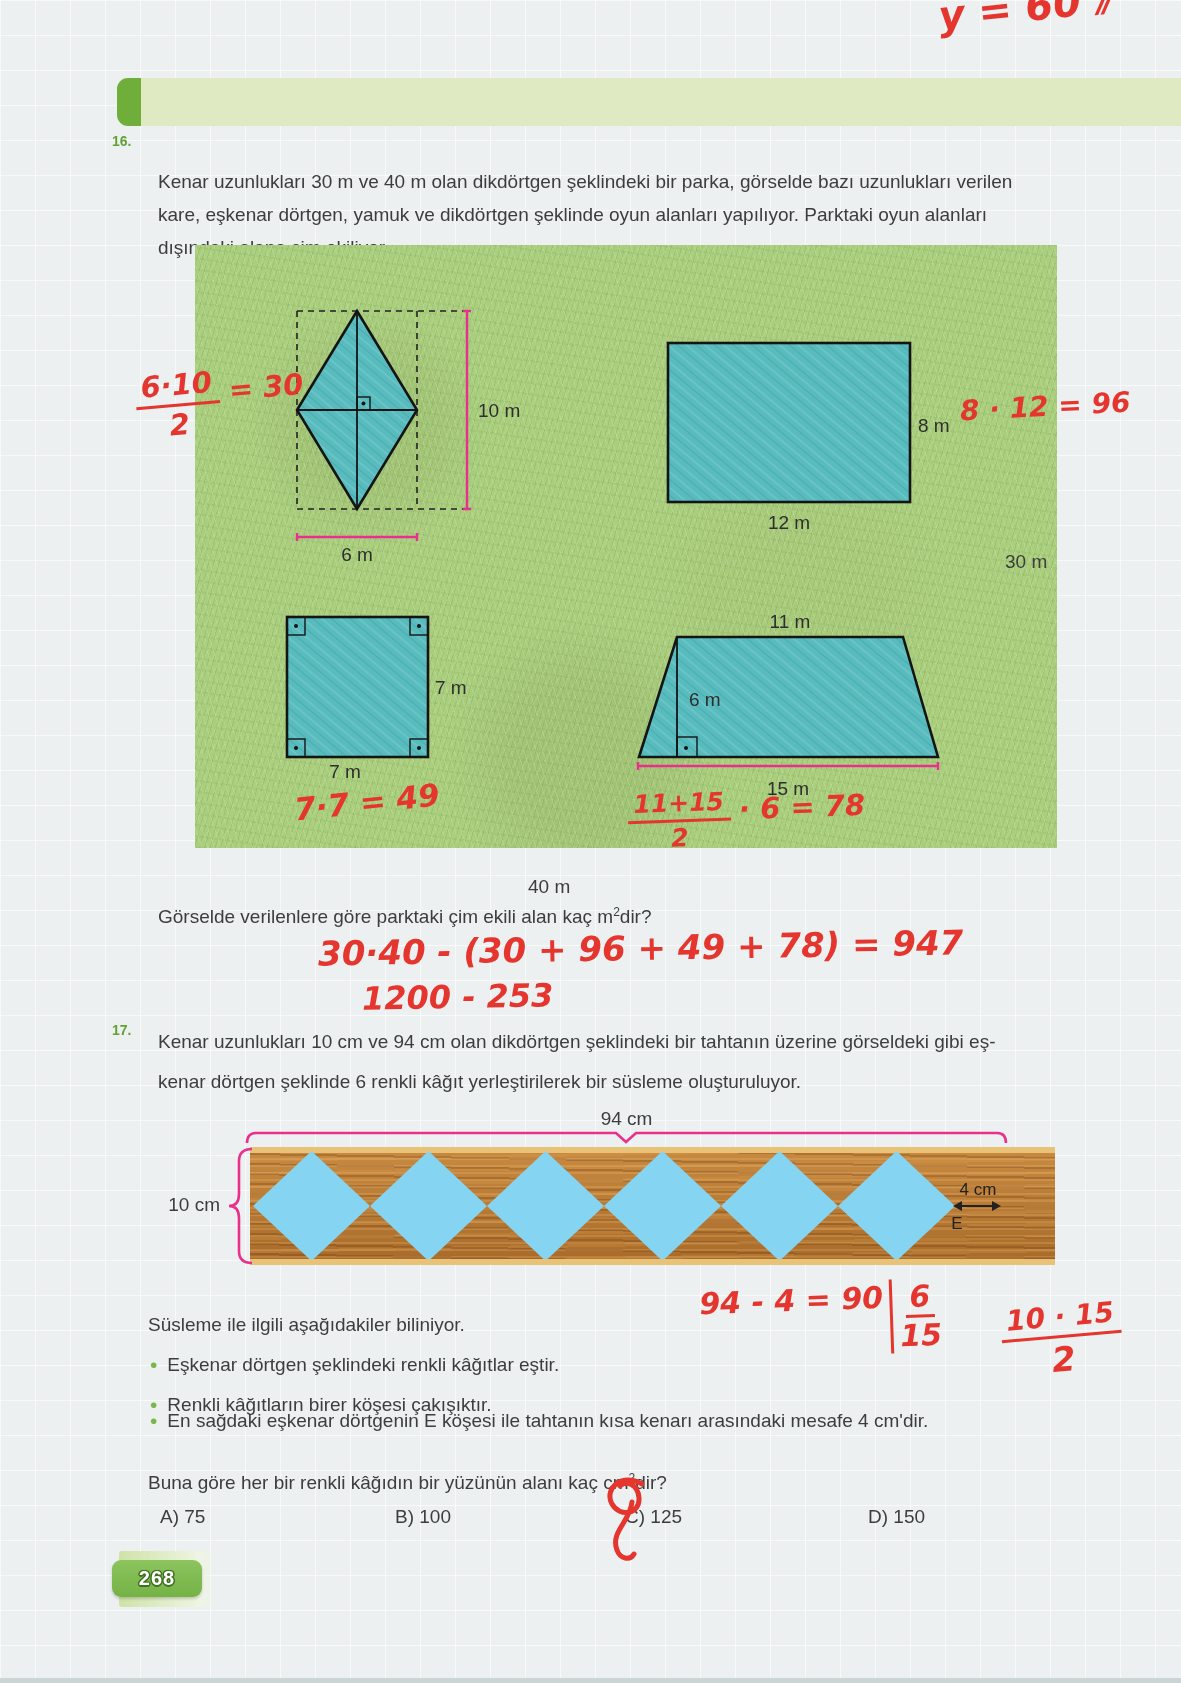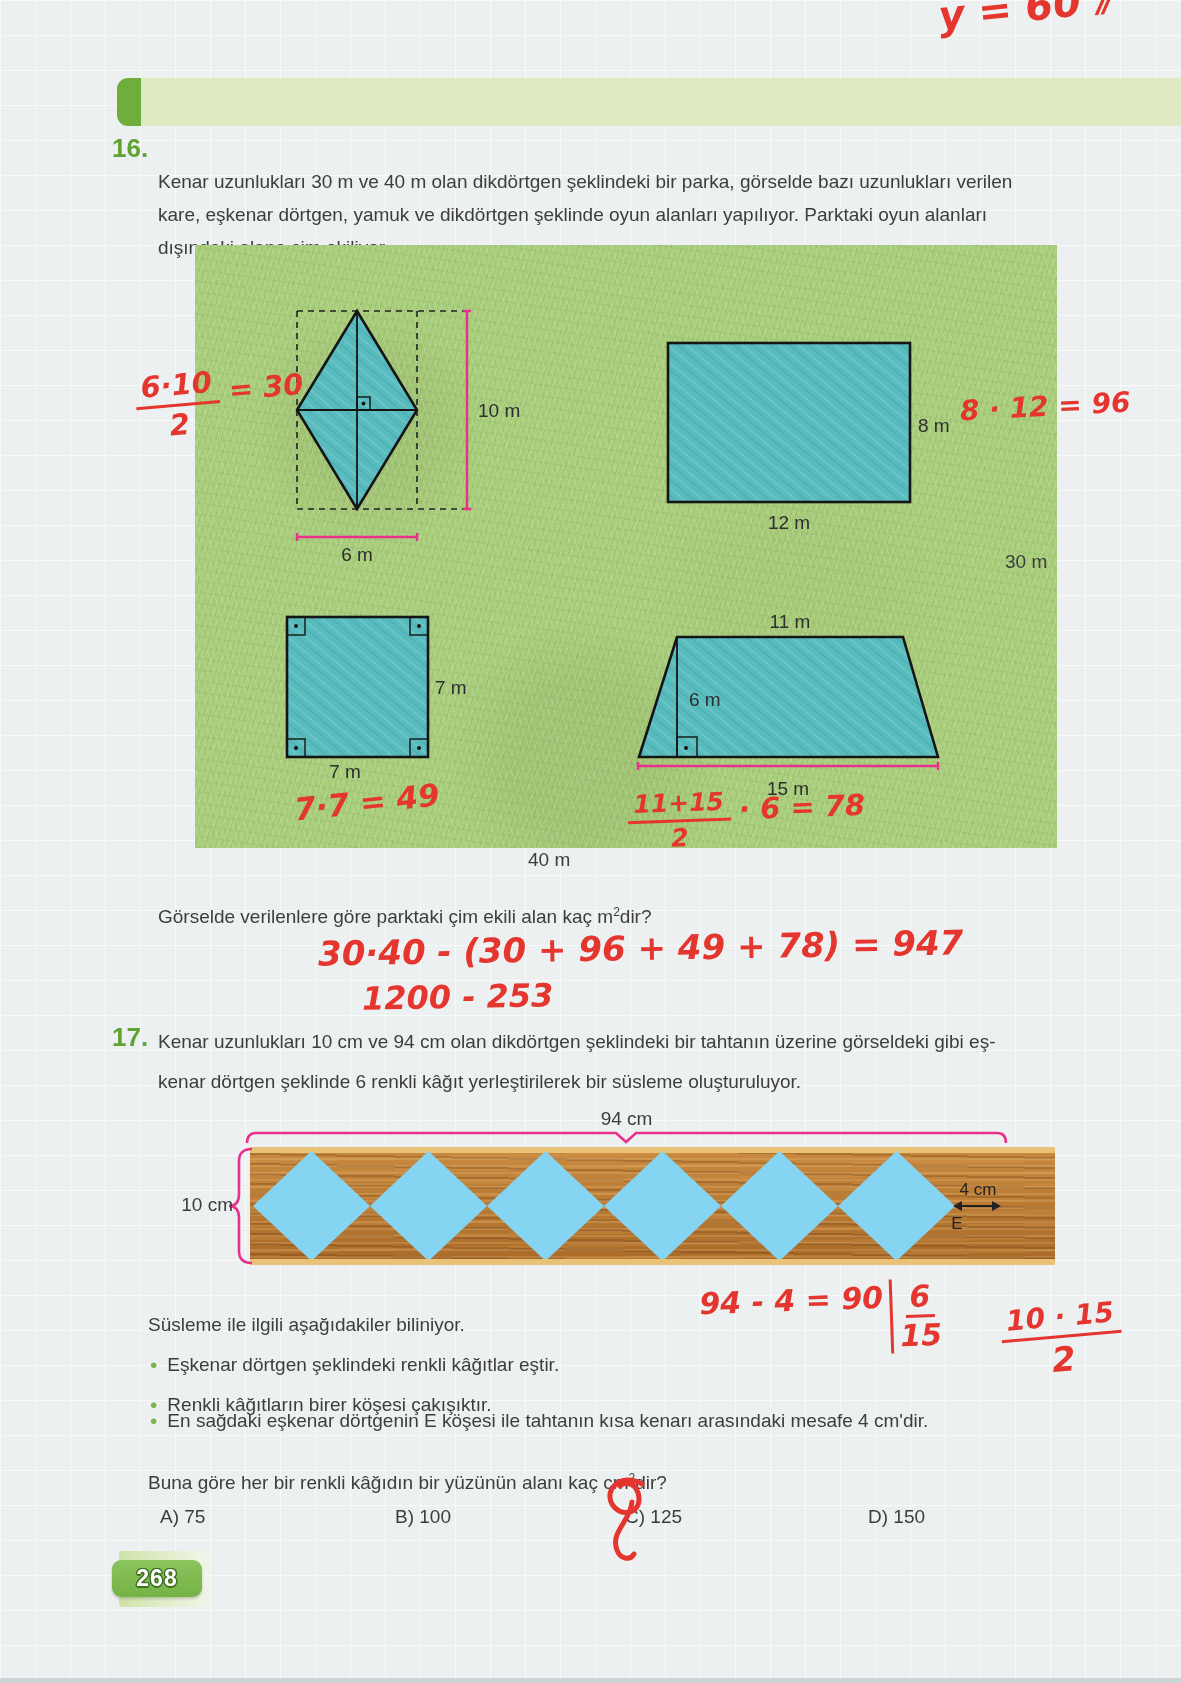--- a/index.html
+++ b/index.html
@@ -7,21 +7,21 @@
     width:1181px;height:1683px;position:relative;overflow:hidden;
     background-color:#ecf0f0;
     background-image:
       linear-gradient(to right, rgba(255,255,255,.65) 1px, transparent 1px),
       linear-gradient(to bottom, rgba(255,255,255,.65) 1px, transparent 1px);
     background-size:35px 35px;
     font-family:"Liberation Sans",sans-serif;color:#3d3d3d;
   }
   .abs{position:absolute;}
   .txt{font-size:19px;line-height:33px;color:#3d3d3d;}
-  .pnum{font-weight:bold;color:#61a233;font-size:26px;}
+  .pnum{font-weight:bold;color:#61a233;font-size:14px;}
   sup{font-size:12px;}
   
   .banner{left:139px;top:78px;right:0;height:48px;background:#dfeac2;}
   .banner-cap{left:117px;top:78px;width:24px;height:48px;background:#6fae3b;border-radius:11px 0 0 11px;}
   
   .grass{
     left:195px;top:245px;width:862px;height:603px;
     background-color:#a9ce7c;
     background-image:
       repeating-linear-gradient(72deg, rgba(255,255,255,.13) 0 1px, transparent 1px 6px),
@@ -52,21 +52,21 @@
   .frac{display:inline-flex;flex-direction:column;align-items:center;vertical-align:middle;}
   .frac .fnum{border-bottom:3px solid currentColor;padding:0 6px 2px 6px;}
   .frac .fden{padding-top:1px;}
   .hw-div-bar{display:inline-flex;border-left:3px solid currentColor;margin-left:6px;padding-left:7px;flex-direction:column;align-items:center;}
   .hw-div-bar .dvs{border-bottom:3px solid currentColor;padding:0 4px 1px 4px;}
   
   .bullet{color:#7ab648;font-size:21px;margin-right:10px;vertical-align:-1px;}
   
   .ribbon{left:119px;top:1551px;width:96px;height:56px;background:linear-gradient(90deg,#cfe3a8,#eff5e3 85%,rgba(239,245,227,0));border-radius:3px;}
   .badge{left:112px;top:1560px;width:90px;height:37px;background:linear-gradient(180deg,#8cc45e,#74b246);border-radius:9px;display:flex;align-items:center;justify-content:center;box-shadow:0 2px 3px rgba(0,0,0,.18);}
-  .badge span{font-weight:bold;font-size:23px;color:#fff;letter-spacing:1px;
+  .badge span{font-weight:bold;font-size:20px;color:#fff;letter-spacing:1px;
     text-shadow:-1.5px 0 #3f7020,1.5px 0 #3f7020,0 -1.5px #3f7020,0 1.5px #3f7020,-1px -1px #3f7020,1px 1px #3f7020,-1px 1px #3f7020,1px -1px #3f7020;}
   .bottom-edge{left:0;right:0;bottom:0;height:5px;background:#ccd5d5;}
 </style>
 </head>
 <body>
 
 <div class="hw" style="left:938px;top:-16px;font-size:40px;transform:rotate(-6deg);">y = 60 ⫽</div>
 
 <div class="abs banner"></div>
 <div class="abs banner-cap"></div>
@@ -123,21 +123,21 @@
     <rect x="482" y="492" width="20" height="20" fill="none" stroke="#151515" stroke-width="1.4"></rect>
     <circle cx="491" cy="503" r="2" fill="#151515"></circle>
     <text x="595" y="383" text-anchor="middle">11 m</text>
     <text x="494" y="461">6 m</text>
     <path d="M443,521 H743 M443,517 V525 M743,517 V525" stroke="#e9308c" stroke-width="2.4" fill="none"></path>
     <text x="593" y="550" text-anchor="middle">15 m</text>
   </svg>
 </div>
 
 <div class="abs txt" style="left:1005px;top:545px;">30 m</div>
-<div class="abs txt" style="left:528px;top:843px;">40 m</div>
+<div class="abs txt" style="left:528px;top:870px;">40 m</div>
 
 <div class="hw" style="left:136px;top:364px;font-size:29px;transform:rotate(-5deg);">
   <span class="frac">
       <span class="fnum">6·10</span>
       <span class="fden">2</span>
     </span>
   <span style="vertical-align:8px;">= 30</span>
 </div>
 <div class="hw" style="left:960px;top:390px;font-size:28px;transform:rotate(-3deg);">8 · 12 = 96</div>
 <div class="hw" style="left:294px;top:784px;font-size:31px;transform:rotate(-6deg);">7·7 = 49</div>
@@ -179,21 +179,21 @@
     <path d="M710,59 H744" stroke="#222" stroke-width="2.2"></path>
     <polygon points="703,59 712,54 712,64" fill="#222"></polygon>
     <polygon points="751,59 742,54 742,64" fill="#222"></polygon>
     <text x="728" y="48" text-anchor="middle">4 cm</text>
     <text x="707" y="82" text-anchor="middle">E</text>
   </svg>
 </div>
 <svg class="abs" style="left:226px;top:1147px;" width="28" height="118" viewBox="0 0 28 118">
   <path d="M26,2 Q13,2 13,14 L13,47 Q13,59 3,59 Q13,59 13,71 L13,104 Q13,116 26,116" stroke="#e9308c" stroke-width="2.6" fill="none"></path>
 </svg>
-<div class="abs txt" style="left:171px;top:1188px;width:62px;text-align:right;">10 cm</div>
+<div class="abs txt" style="left:158px;top:1188px;width:62px;text-align:right;">10 cm</div>
 
 <div class="abs txt" style="left:148px;top:1308px;">Süsleme ile ilgili aşağıdakiler biliniyor.</div>
 <div class="abs txt" style="left:150px;top:1348px;">
   <span class="bullet">•</span><span>Eşkenar dörtgen şeklindeki renkli kâğıtlar eştir.</span>
 </div>
 <div class="abs txt" style="left:150px;top:1388px;">
   <span class="bullet">•</span><span>Renkli kâğıtların birer köşesi çakışıktır.</span>
 </div>
 <div class="abs txt" style="left:150px;top:1359px;margin-top:45px;">
   <span class="bullet">•</span><span>En sağdaki eşkenar dörtgenin E köşesi ile tahtanın kısa kenarı arasındaki mesafe 4 cm'dir.</span>

